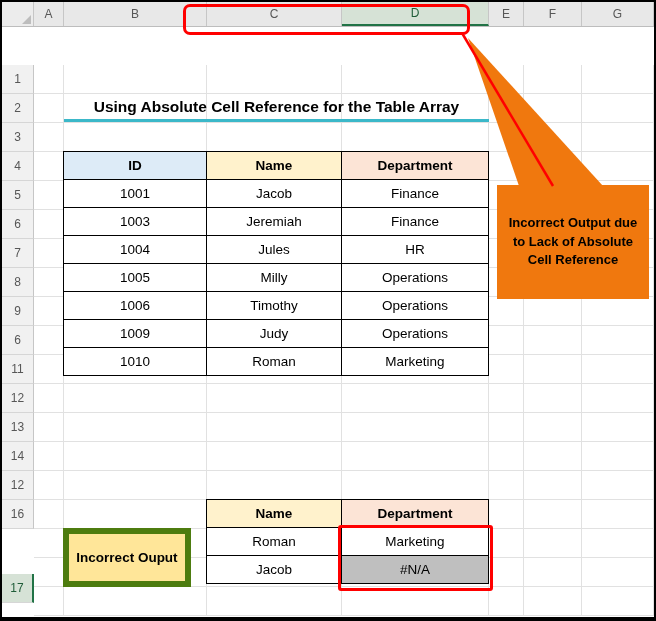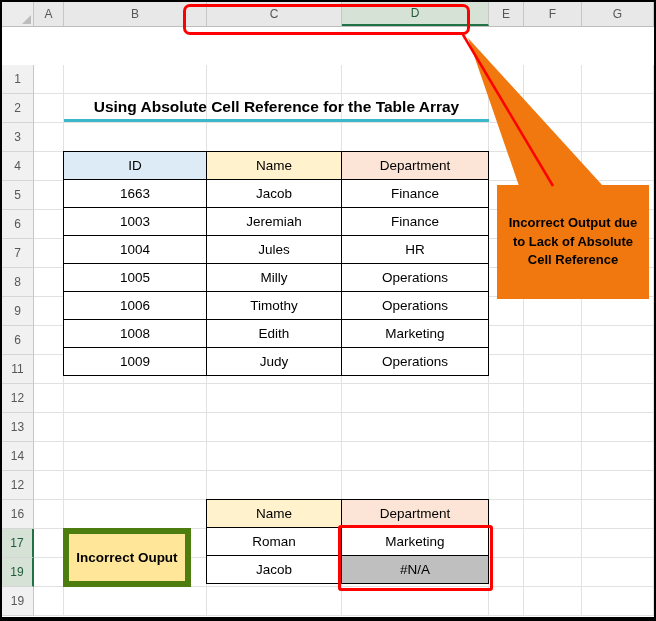--- a/index.html
+++ b/index.html
@@ -33,38 +33,38 @@
     border-left:9px solid transparent; border-bottom:9px solid #bdbdbd; }
   .col-h{ height:100%; display:flex; align-items:center; justify-content:center;
     font-size:12px; color:#575757; border-right:1px solid #c6c6c6; background:#e8e8e8; }
   .col-h.sel{ background:#d6e2d6; color:#1f5c38; }
 
   
   .row-headers{ position:absolute; left:0; top:63px; width:32px; z-index:1; }
   .row-h{ height:29px; display:flex; align-items:center; justify-content:center;
     font-size:12px; color:#575757; background:#f1f1f1;
     border-right:1px solid #c6c6c6; border-bottom:1px solid #d6d6d6; }
-  .row-h.sel{ background:#d6e2d6; color:#1f5c38; }
+  .row-h.sel{ background:#d6e2d6; color:#1f5c38;margin-top:45px; }
   .cells{ position:absolute; left:32px; top:63px; z-index:0; }
   .cell-row{ display:flex; height:29px; }
   .cell{ height:29px; background:#fff; border-right:1px solid #e1e1e1; border-bottom:1px solid #e1e1e1; }
 
   
   .sheet-title{
     position:absolute; left:62px; top:92px; width:425px; height:28px; z-index:2;
     display:flex; align-items:center; justify-content:center;
     font-weight:bold; font-size:15.5px; color:#000;
     border-bottom:3px solid #3bb8c9;
   }
   .xl-table{ position:absolute; border-collapse:collapse; table-layout:fixed; background:#fff; z-index:2; }
   .xl-table th, .xl-table td{
     border:1px solid #000; height:28px; text-align:center; vertical-align:middle;
     font-size:13.5px; padding:0; overflow:hidden;
   }
-  .xl-table th{ font-weight:normal; }
+  .xl-table th{ font-weight:bold; }
   #mainTable{ left:61px; top:149px; }
   #resultTable{ left:204px; top:497px; }
   .result-label{
     position:absolute; left:61px; top:526px; width:128px; height:59px; z-index:2;
     border:6px solid #4d7c0f; display:flex; align-items:center; justify-content:center;
     font-weight:bold; font-size:13.5px; color:#000;
   }
 
   
   .callout{
@@ -293,21 +293,21 @@
 
   <div class="sheet-title" id="sheetTitle" style="border-bottom-color: rgb(59, 184, 201);">Using Absolute Cell Reference for the Table Array</div>
   <table class="xl-table" id="mainTable">
       <tbody>
         <tr>
           <th style="width: 143px; background: rgb(221, 235, 247);">ID</th>
           <th style="width: 135px; background: rgb(255, 242, 204);">Name</th>
           <th style="width: 147px; background: rgb(252, 228, 214);">Department</th>
         </tr>
         <tr>
-          <td>1663</td>
+          <td>1001</td>
           <td>Jacob</td>
           <td>Finance</td>
         </tr>
         <tr>
           <td>1003</td>
           <td>Jeremiah</td>
           <td>Finance</td>
         </tr>
         <tr>
           <td>1004</td>
@@ -318,28 +318,28 @@
           <td>1005</td>
           <td>Milly</td>
           <td>Operations</td>
         </tr>
         <tr>
           <td>1006</td>
           <td>Timothy</td>
           <td>Operations</td>
         </tr>
         <tr>
-          <td>1008</td>
-          <td>Edith</td>
-          <td>Marketing</td>
-        </tr>
-        <tr>
           <td>1009</td>
           <td>Judy</td>
           <td>Operations</td>
+        </tr>
+        <tr>
+          <td>1010</td>
+          <td>Roman</td>
+          <td>Marketing</td>
         </tr>
       </tbody>
     </table>
   <table class="xl-table" id="resultTable">
       <tbody>
         <tr>
           <th style="width: 135px; background: rgb(255, 242, 204);">Name</th>
           <th style="width: 147px; background: rgb(252, 228, 214);">Department</th>
         </tr>
         <tr>

